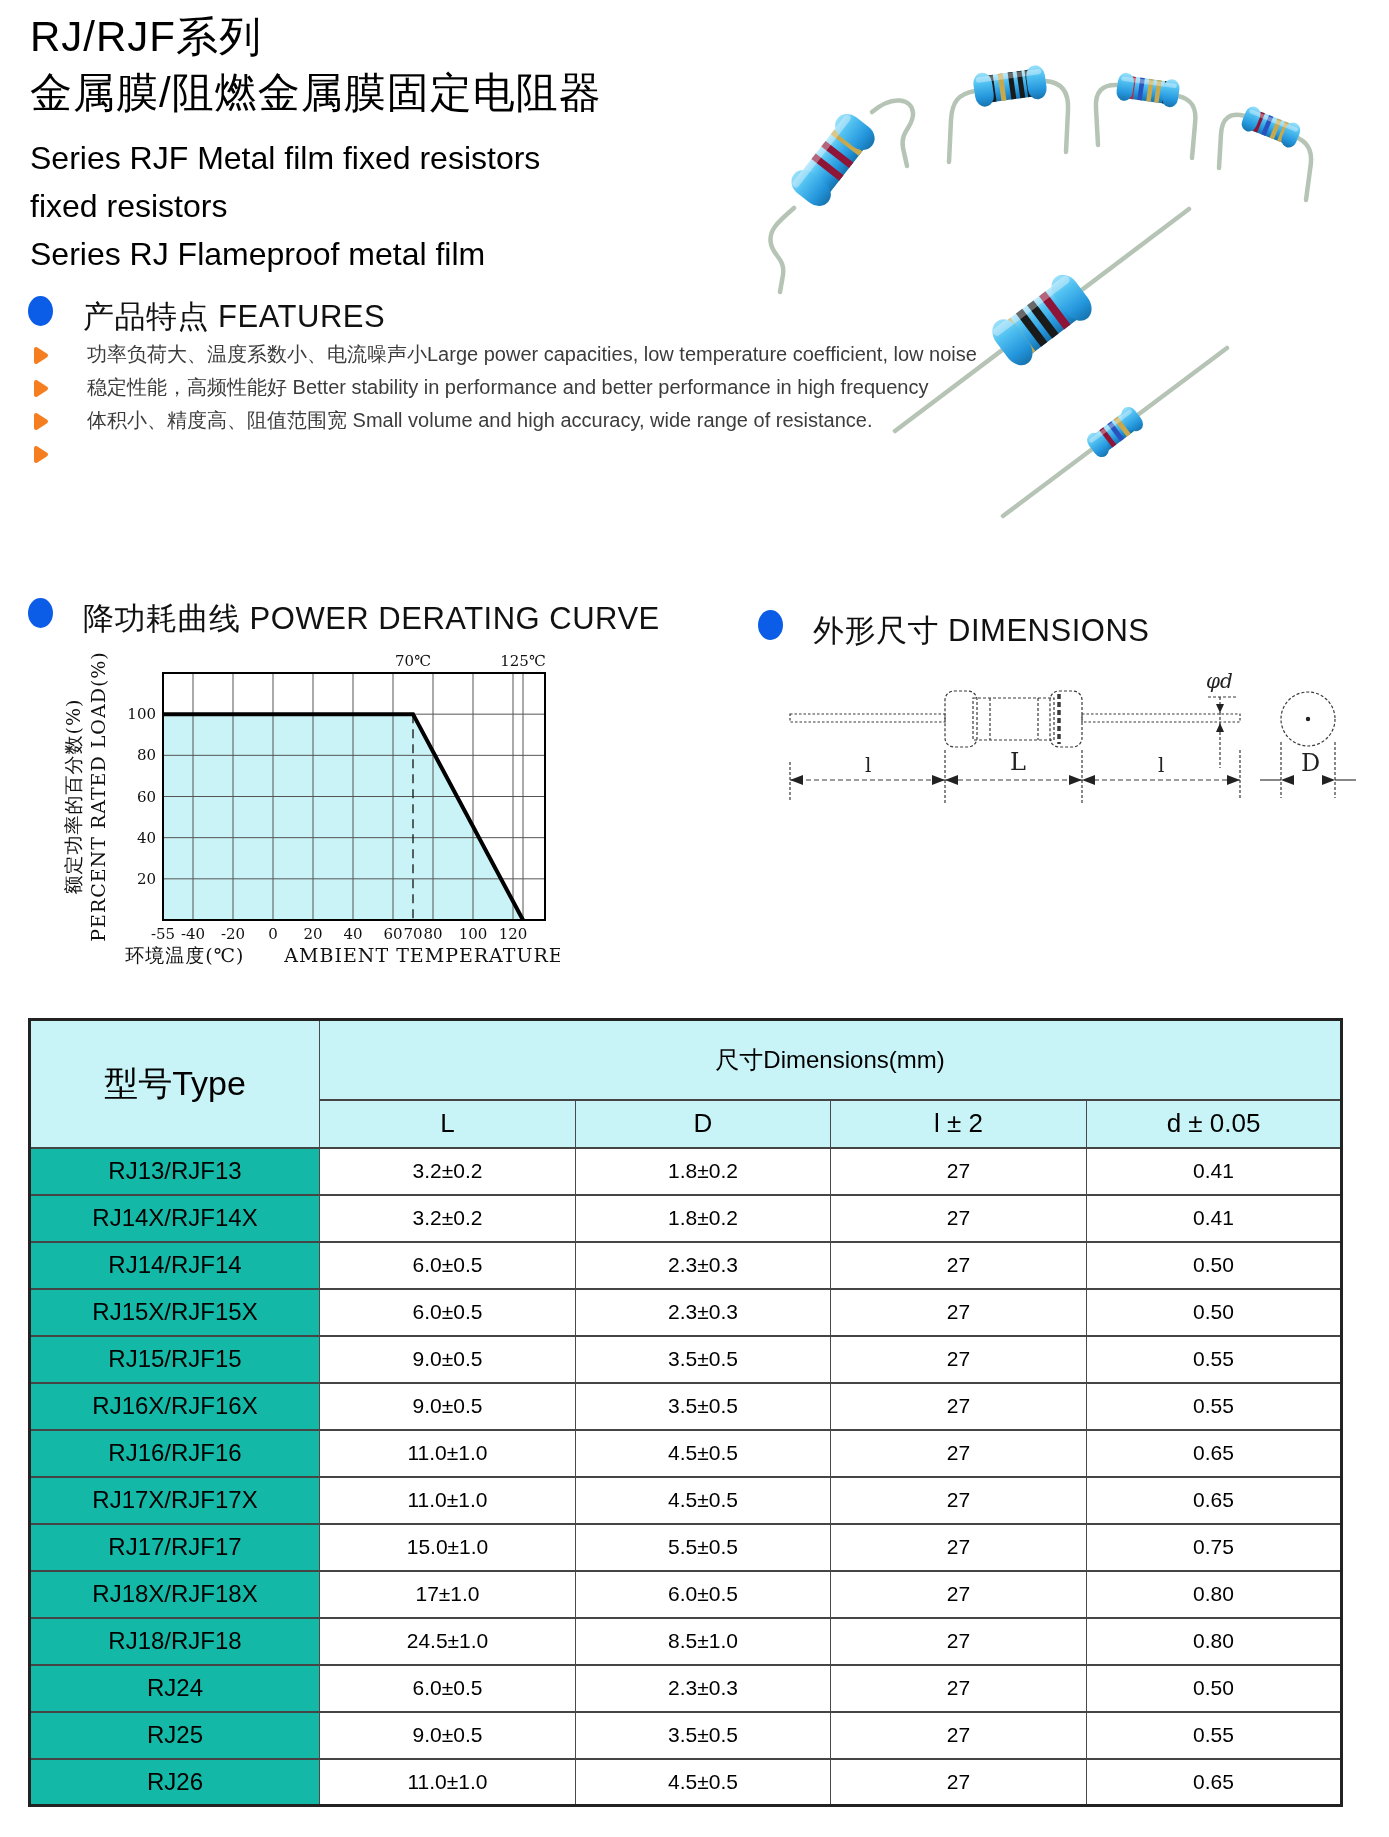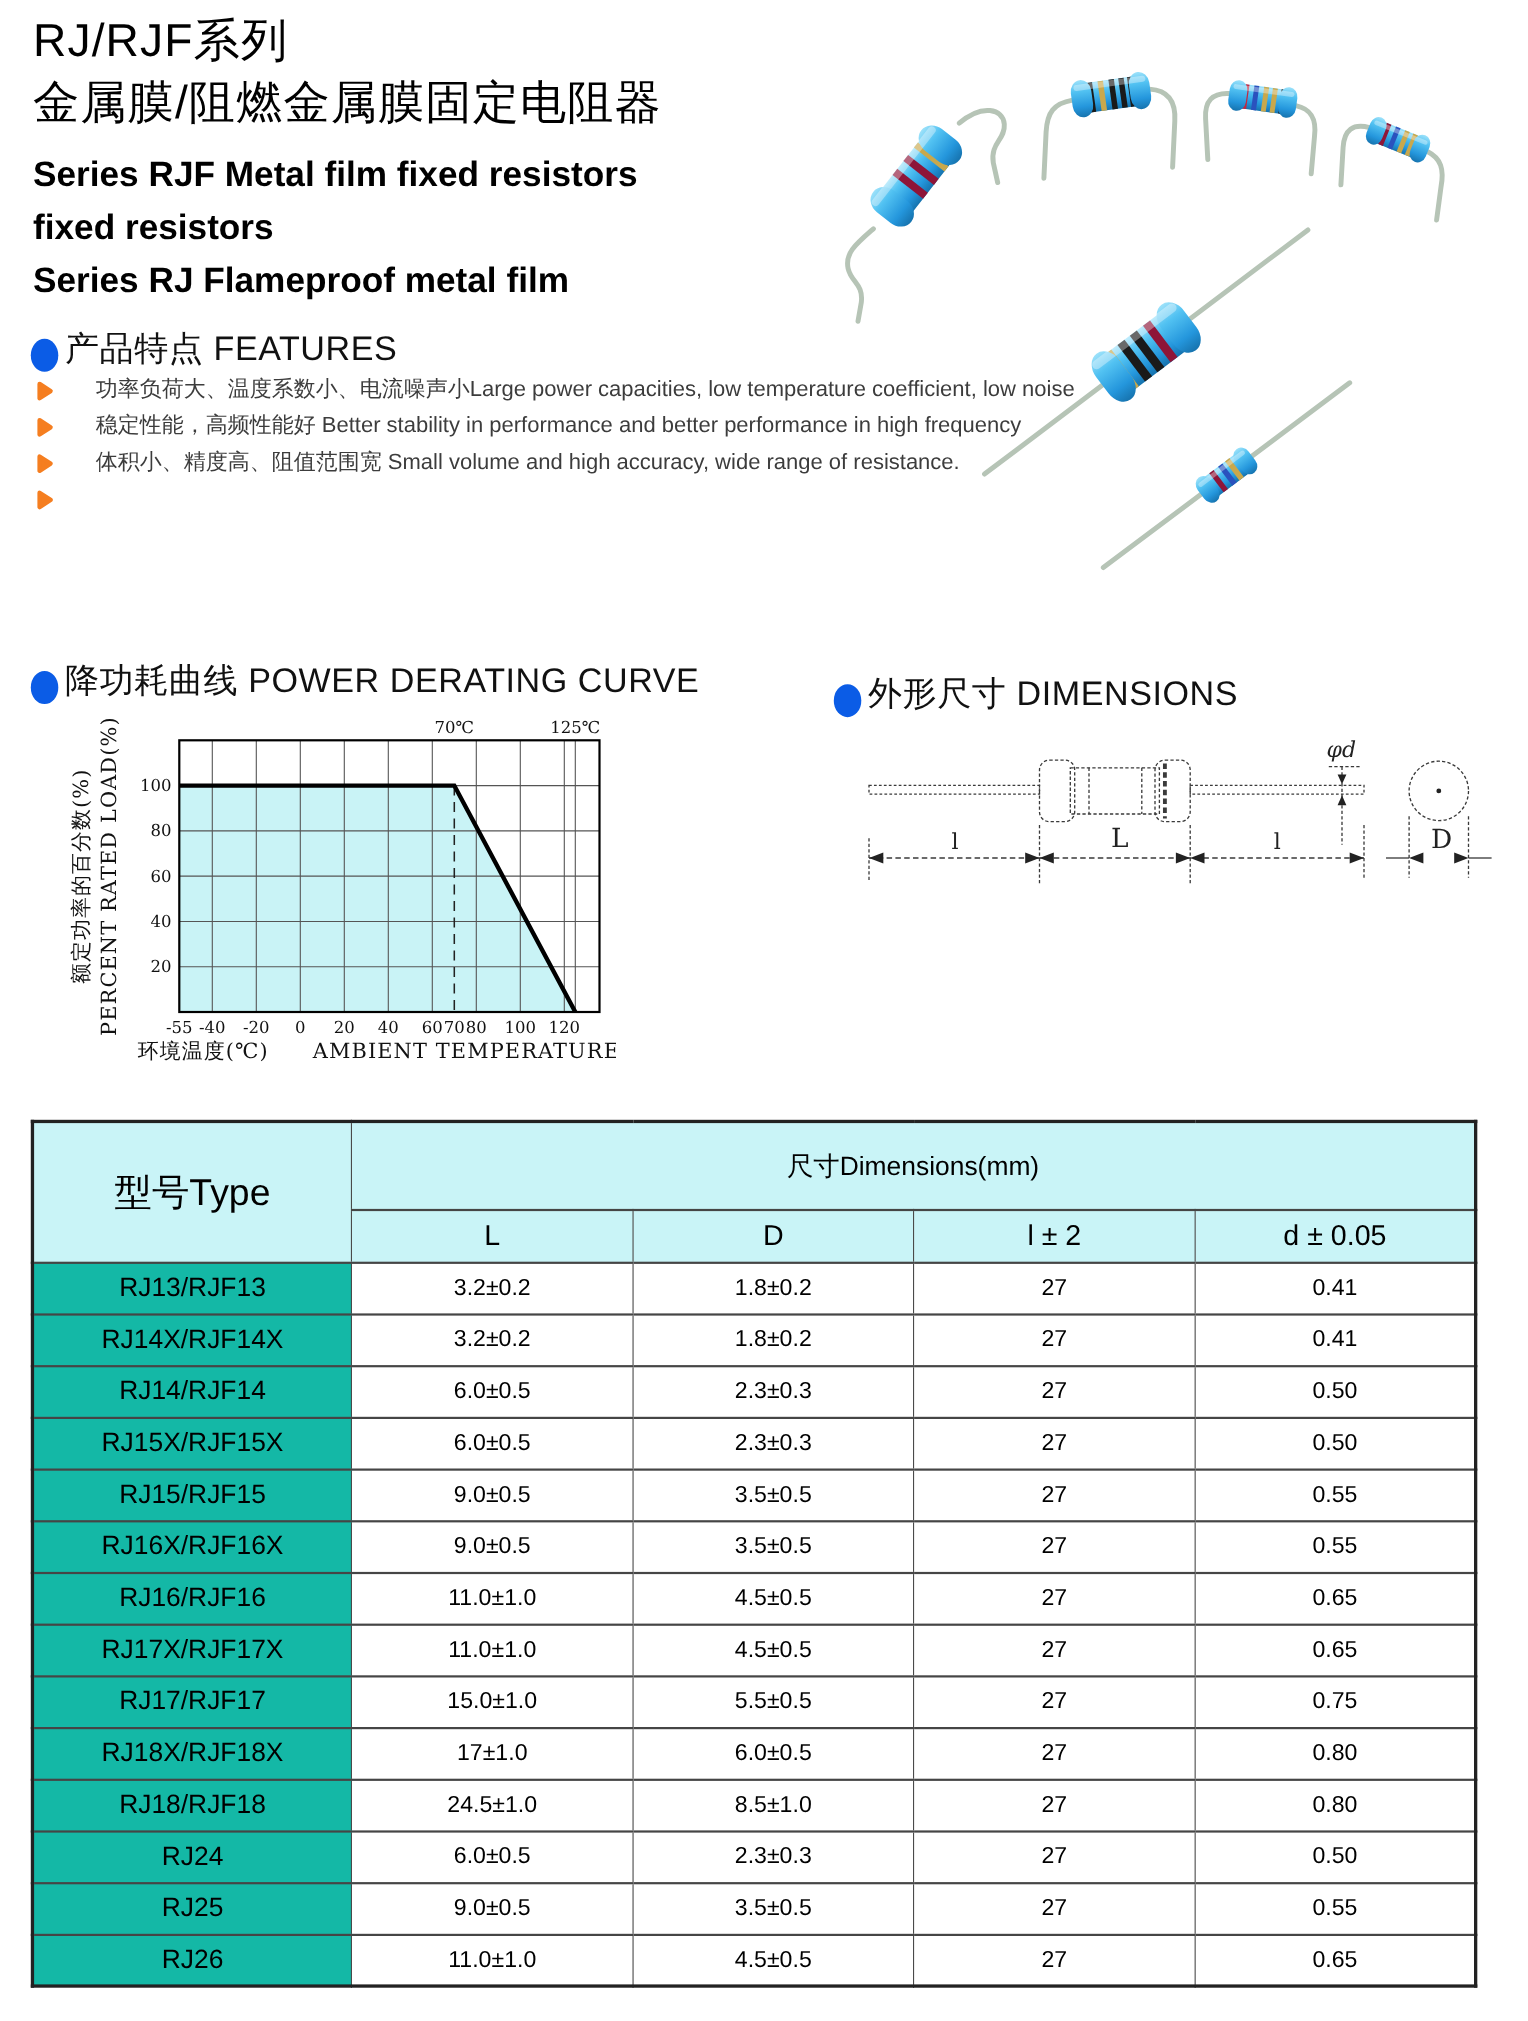--- a/index.html
+++ b/index.html
@@ -1,23 +1,23 @@
 <!DOCTYPE html>
 <html><head>
 <meta charset="utf-8">
 <style>
   *{margin:0;padding:0;box-sizing:border-box}
   html,body{width:1389px;height:1837px}
   body{position:relative;background:#fff;font-family:"Liberation Sans",sans-serif;color:#000;overflow:hidden}
   .abs{position:absolute}
   
   .title-cn{font-size:42px;font-weight:normal;letter-spacing:1px;line-height:1.1;white-space:nowrap}
-  .title-en{font-size:32px;font-weight:bold;line-height:48px;white-space:nowrap}
-  
-  .section-heading{display:flex;align-items:flex-end;gap:6px;white-space:nowrap}
+  .title-en{font-size:32px;font-weight:normal;line-height:48px;white-space:nowrap}
+  
+  .section-heading{display:flex;align-items:flex-start;gap:30px;white-space:nowrap}
   .section-heading .bullet{width:25px;height:30px;background:#0b5ce6;border-radius:50%;flex:0 0 auto}
   .section-heading .h-text{font-size:31px;color:#111;letter-spacing:0.5px}
   
   .features-list{list-style:none}
   .feature-item{display:flex;align-items:flex-end;margin-bottom:12px;white-space:nowrap}
   .feature-item .tri{flex:0 0 auto;margin:2px 38px 0 3px}
   .feature-item .f-text{font-size:20px;color:#3c3c3c;line-height:21px}
   
   .ctick{font-family:"DejaVu Serif",serif;font-size:15px;fill:#111}
   .cax{font-family:"DejaVu Serif",serif;font-size:19px;fill:#111;letter-spacing:1px}

